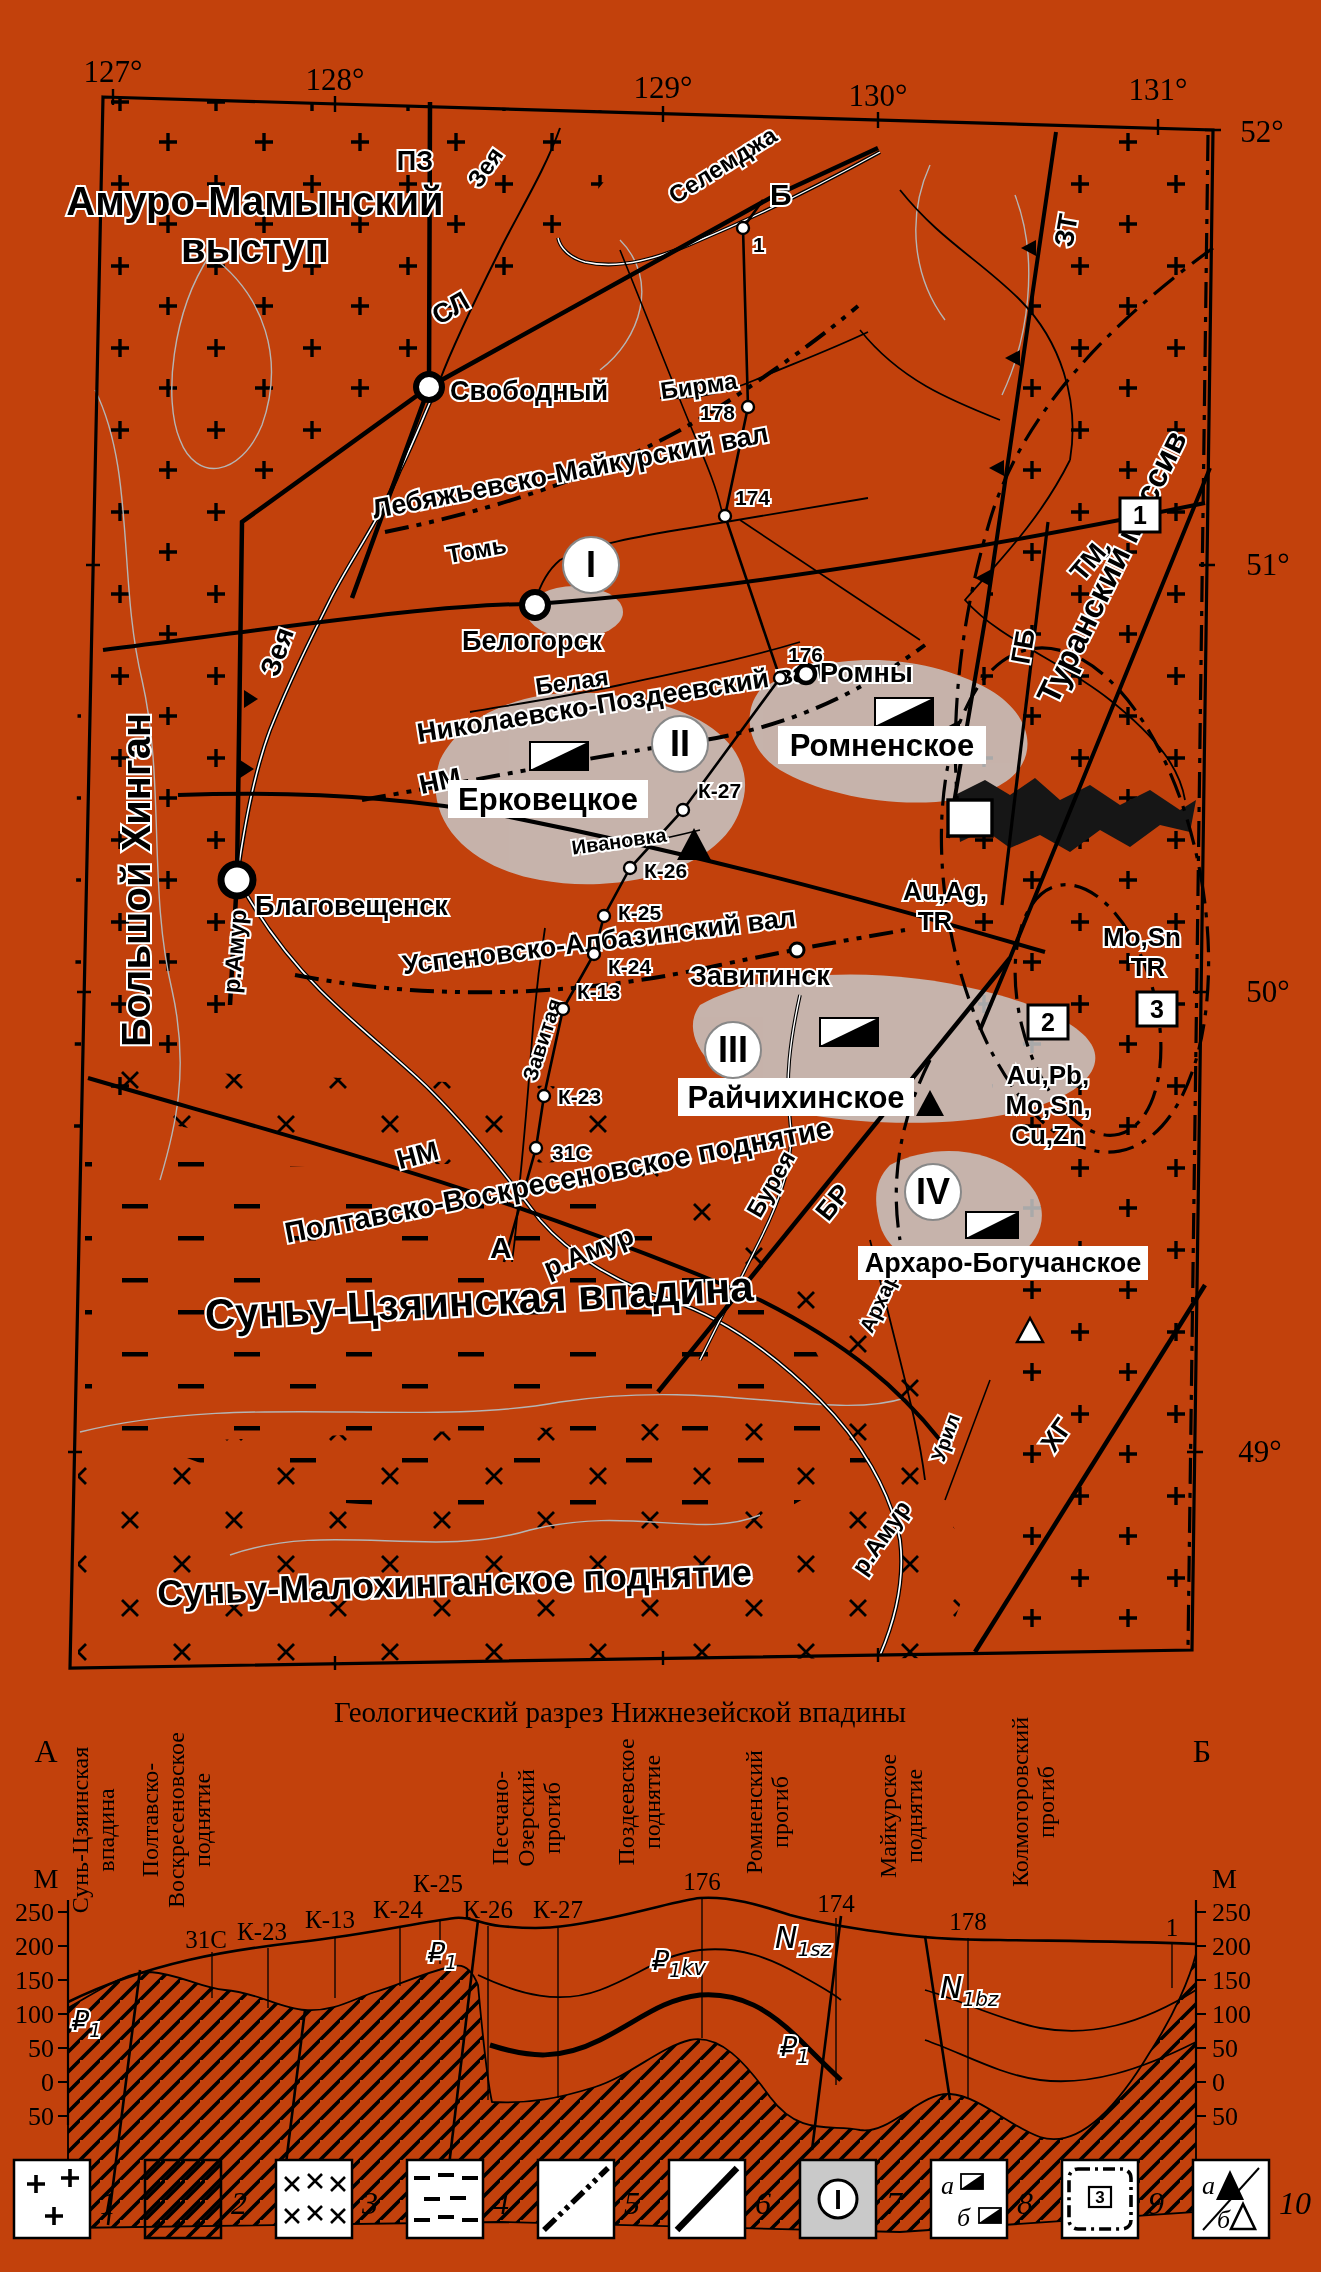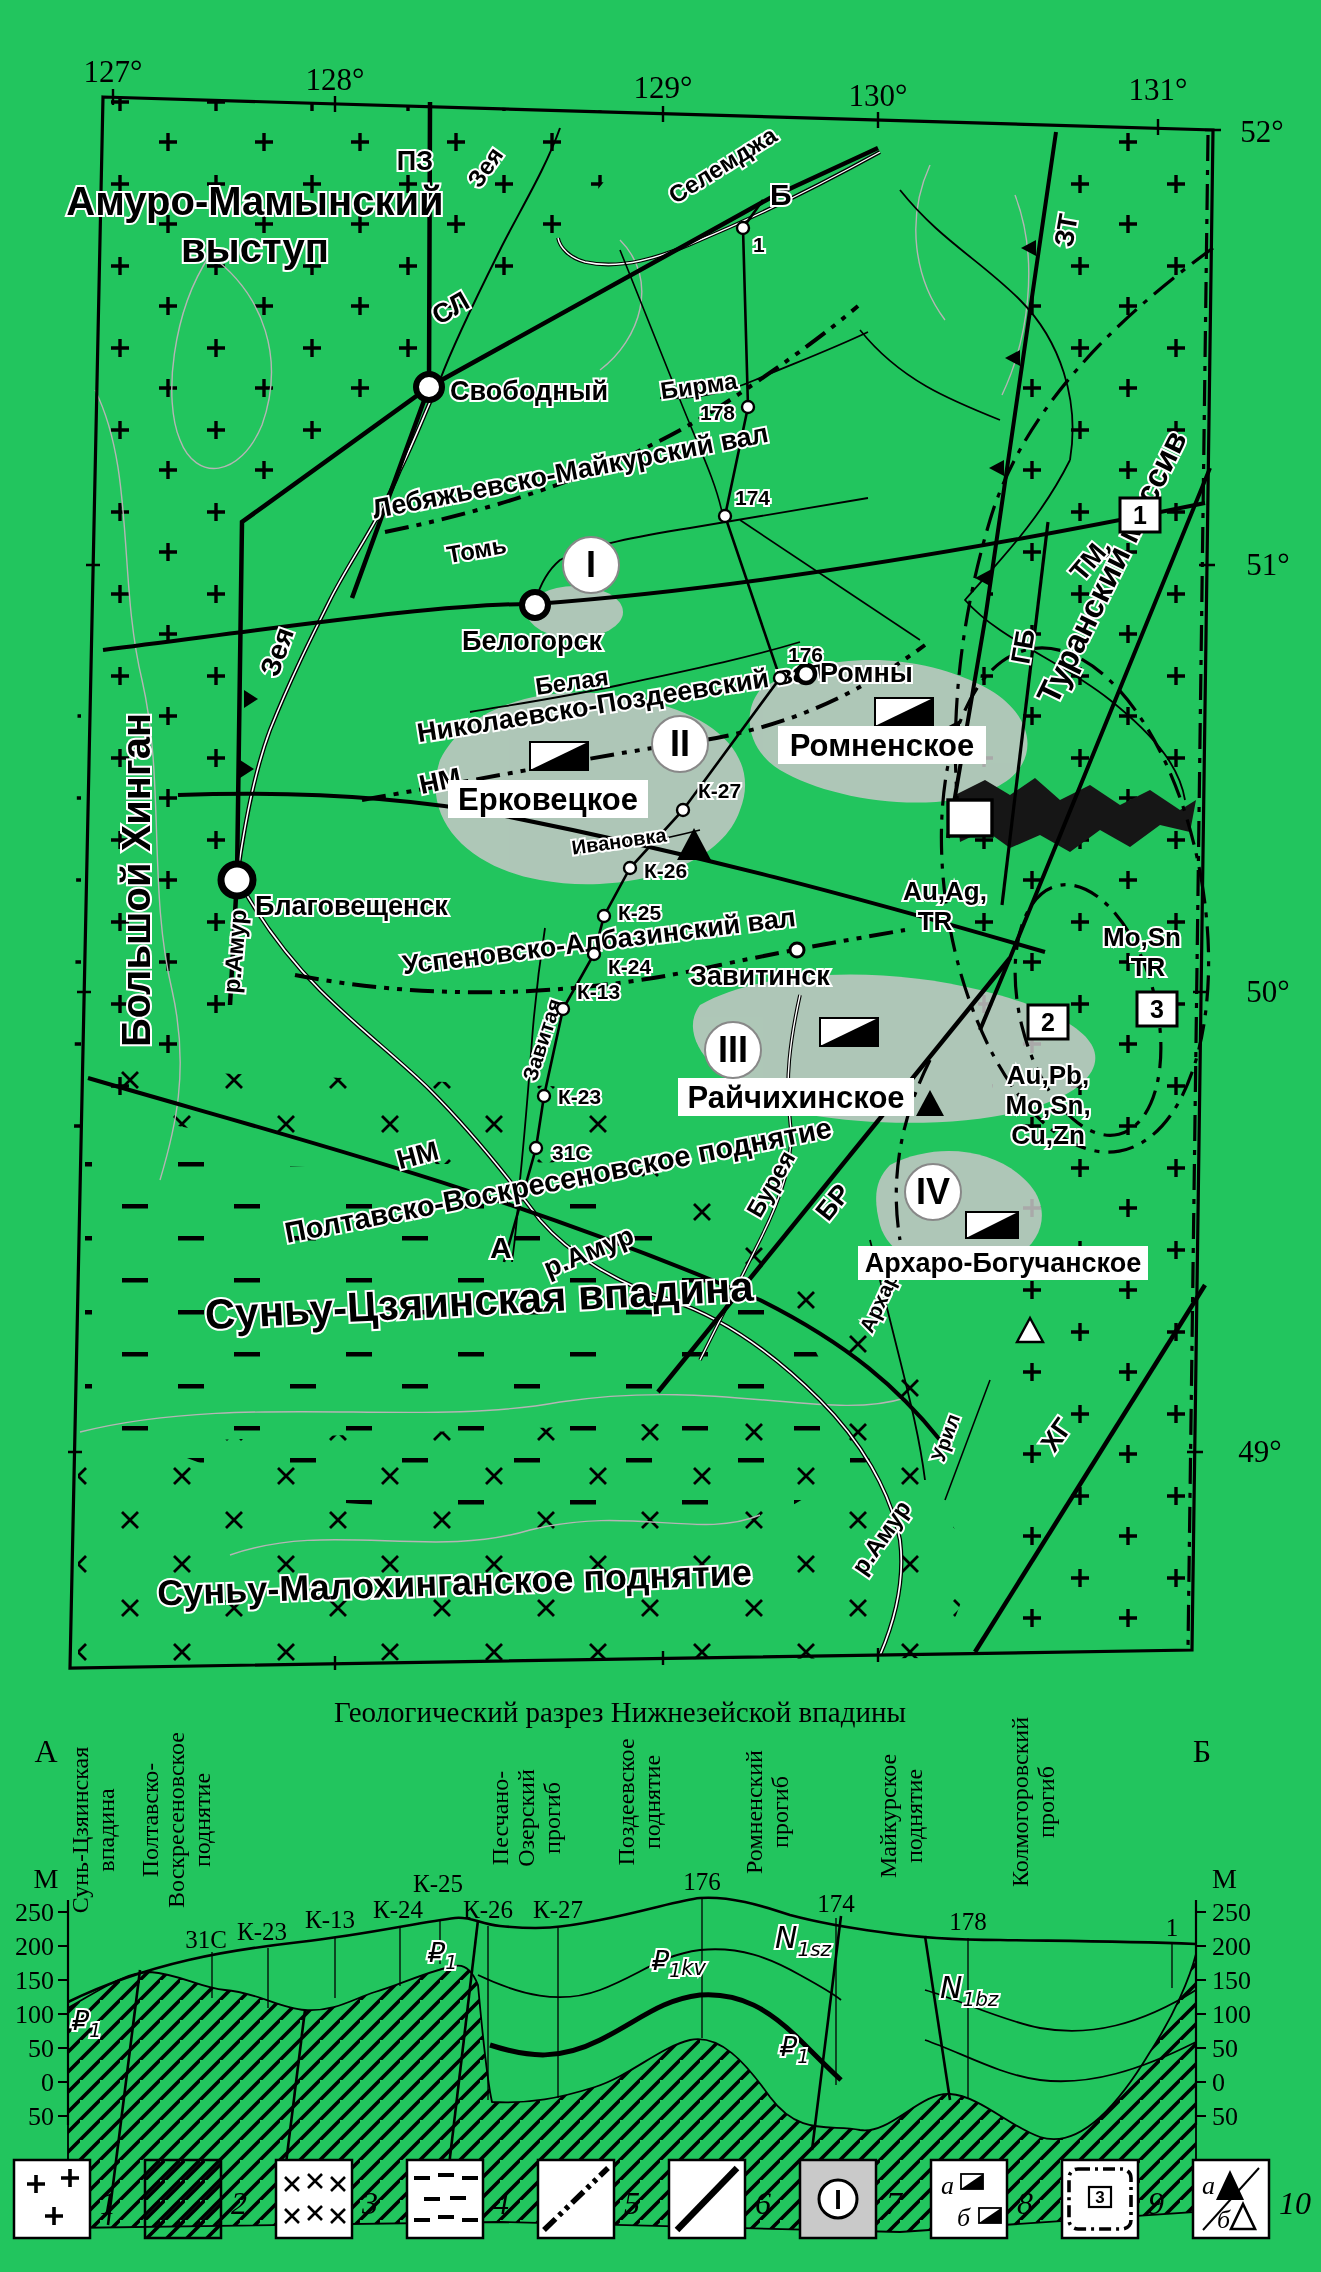--- a/index.html
+++ b/index.html
@@ -1,16 +1,16 @@
 <!DOCTYPE html>
 <html><head>
 <meta charset="utf-8">
 <style>
   html,body{margin:0;padding:0;background:#fff;}
-  .stage{position:relative;width:1321px;height:2272px;background:#22c55e;overflow:hidden;}
+  .stage{position:relative;width:1321px;height:2272px;background:#c2410c;overflow:hidden;}
   svg{position:absolute;left:0;top:0;}
   text{fill:#000;}
   .sans{font-family:"Liberation Sans",sans-serif;}
   .ser{font-family:"Liberation Serif",serif;}
   .dv{font-family:"DejaVu Sans",sans-serif;}
   .b{font-weight:bold;}
   .it{font-style:italic;}
   .halo2{stroke:#fff;stroke-width:4px;paint-order:stroke;}
 </style>
 </head>

